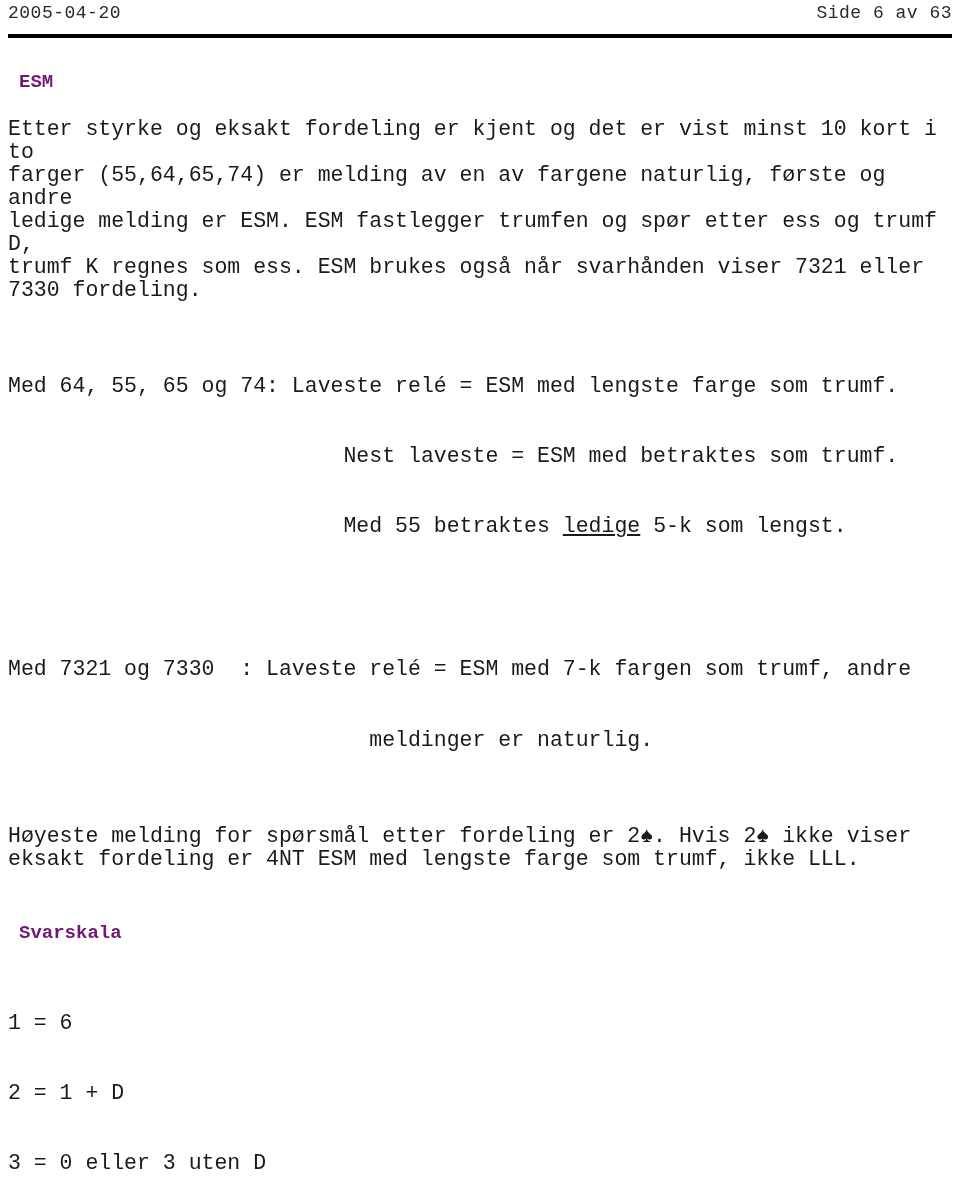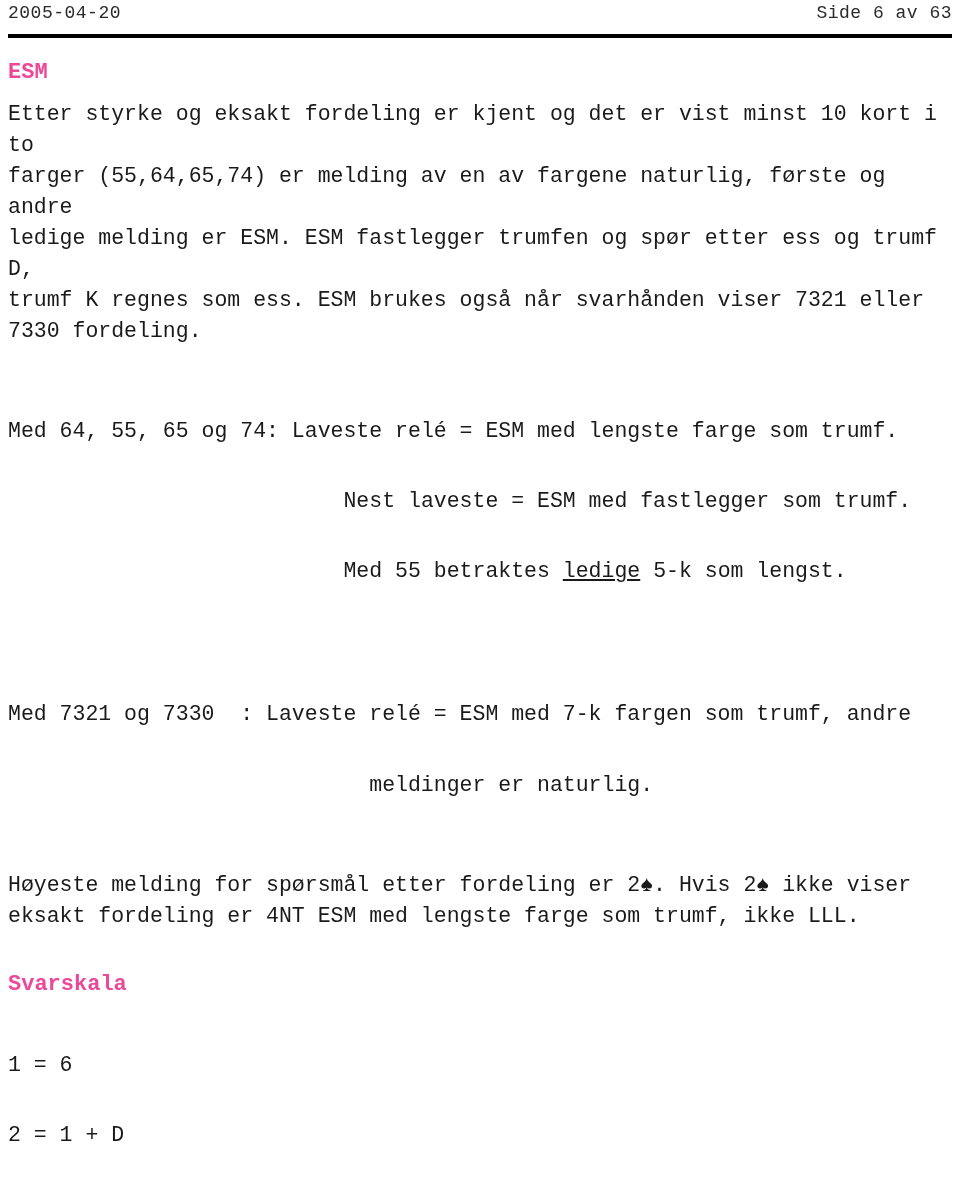--- a/index.html
+++ b/index.html
@@ -56,34 +56,34 @@
   }
   .header-rule {
     height: 4px;
     background: #000000;
     margin-top: 4px;
     margin-bottom: 0;
   }
 
   
   h2.sec-heading {
-    color: #ec4899;
-    font-size: 22px;
+    color: #701a75;
+    font-size: 19px;
     font-weight: bold;
     font-family: "Liberation Mono", "DejaVu Sans Mono", monospace;
-    margin: 0;
+    margin: 11px;
     padding: 0;
     letter-spacing: 0px;
     white-space: pre;
   }
 
   
   .para {
     font-size: 21.5px;
-    line-height: 31px;
+    line-height: 23px;
     white-space: pre-wrap;
     letter-spacing: 0px;
     margin: 0;
     color: #1a1a1a;
   }
   .mono-block {
     font-size: 21.5px;
     line-height: 23.4px;
     white-space: pre;
     margin: 0;
@@ -117,21 +117,21 @@
   <div class="para">Etter styrke og eksakt fordeling er kjent og det er vist minst 10 kort i to
 farger (55,64,65,74) er melding av en av fargene naturlig, første og andre
 ledige melding er ESM. ESM fastlegger trumfen og spør etter ess og trumf D,
 trumf K regnes som ess. ESM brukes også når svarhånden viser 7321 eller
 7330 fordeling.</div>
 
   <div class="sp-26"></div>
 
   <div class="mono-block">
     <span class="line"><span>Med 64, 55, 65 og 74:</span><span> Laveste relé = ESM med lengste farge som trumf.</span></span>
-    <span class="line">                          <span>Nest laveste = ESM med fastlegger som trumf.</span></span>
+    <span class="line">                          <span>Nest laveste = ESM med betraktes som trumf.</span></span>
     <span class="line">                          <span>Med 55 betraktes </span><span class="u">ledige</span><span> 5-k som lengst.</span></span>
   </div>
 
   <div class="sp-26"></div>
 
   <div class="mono-block">
     <span class="line"><span>Med 7321 og 7330</span><span>  : Laveste relé = ESM med 7-k fargen som trumf, andre</span></span>
     <span class="line">                            <span>meldinger er naturlig.</span></span>
   </div>
 

